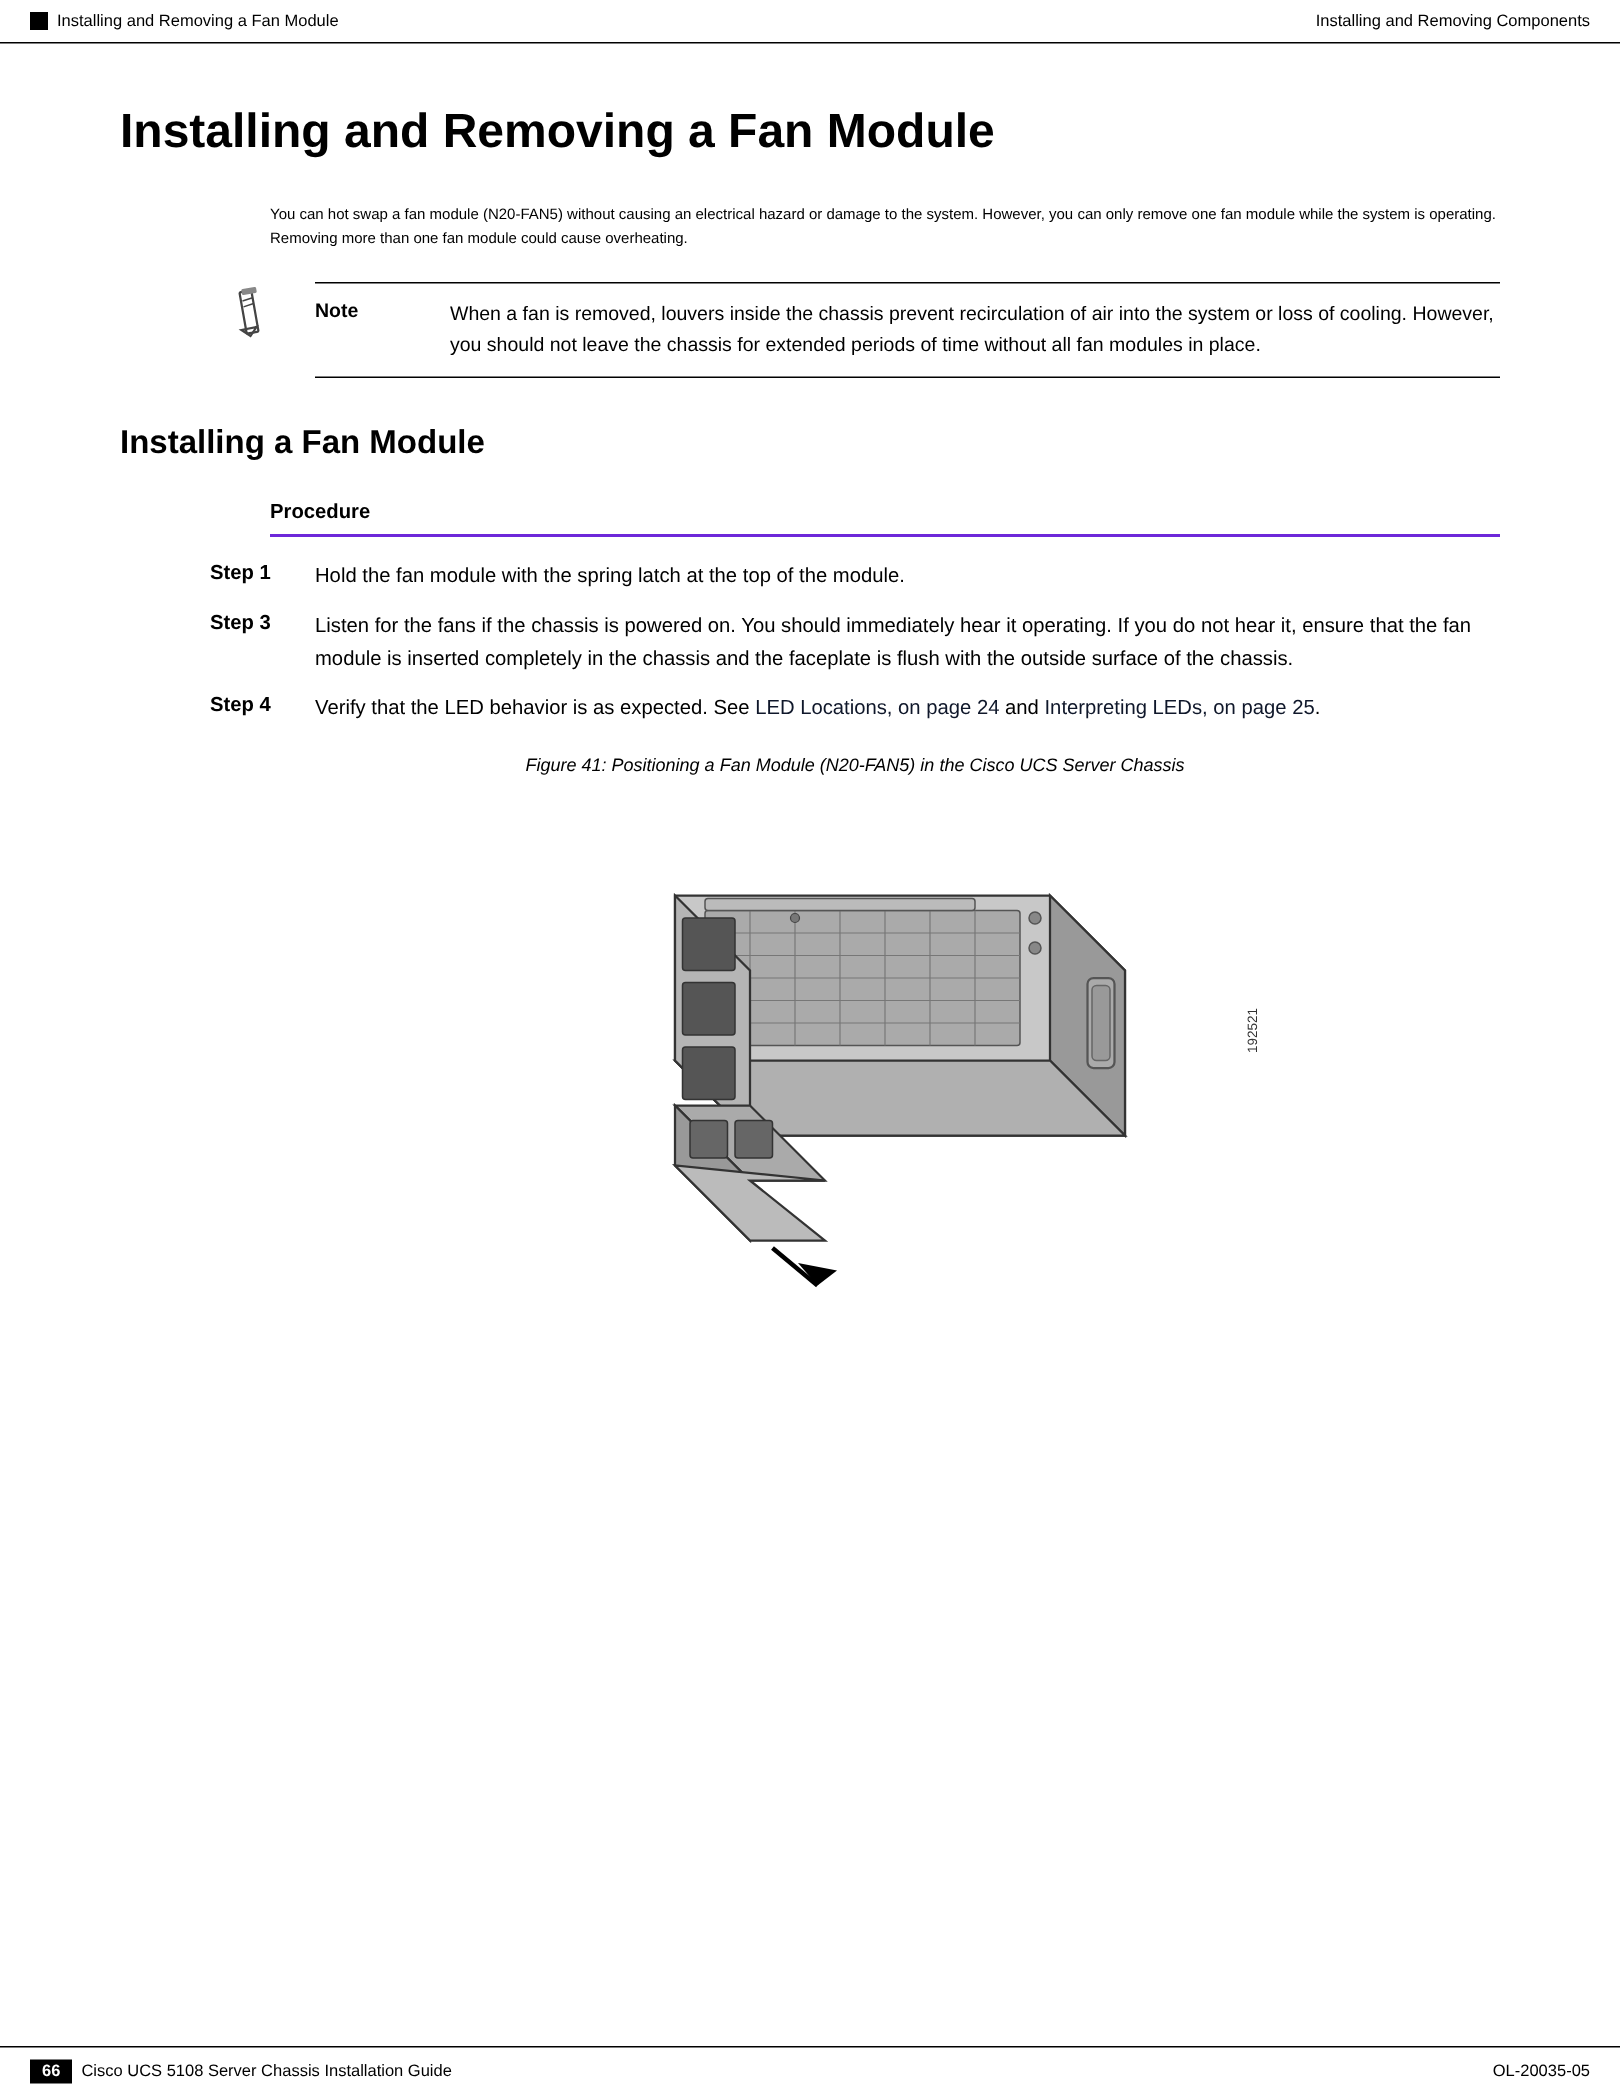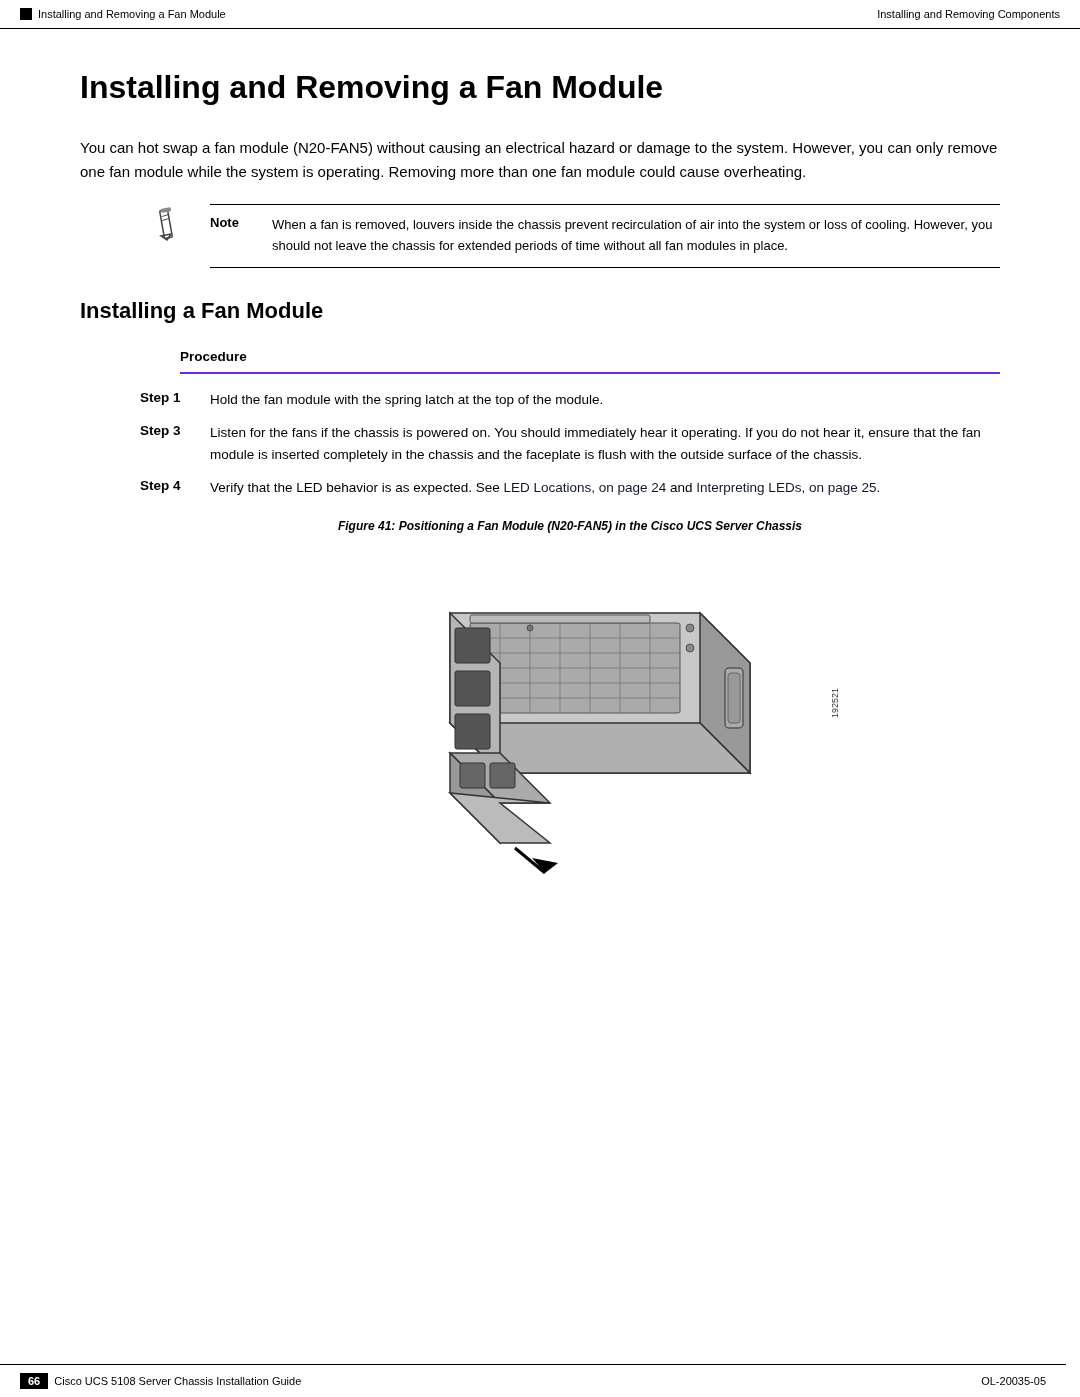--- a/index.html
+++ b/index.html
@@ -50,23 +50,24 @@
     .page-title {
       font-size: 32px;
       font-weight: bold;
       font-family: Arial, Helvetica, sans-serif;
       margin-bottom: 30px;
       color: #000;
     }
 
     
     .intro-text {
-      font-size: 15px;
+      font-size: 10px;
       line-height: 1.6;
       margin-bottom: 20px;
+      margin-left: 100px;
       margin-right: 0;
     }
 
     
     .note-section {
       display: flex;
       gap: 20px;
       margin-left: 60px;
       margin-bottom: 30px;
       align-items: flex-start;
@@ -94,20 +95,21 @@
 
     .note-label {
       font-weight: bold;
       font-size: 13px;
       min-width: 35px;
     }
 
     .note-text {
       font-size: 13px;
       line-height: 1.6;
+      margin-left: 28px;
     }
 
     
     .section-heading {
       font-size: 22px;
       font-weight: bold;
       font-family: Arial, Helvetica, sans-serif;
       margin-bottom: 25px;
       margin-top: 20px;
       color: #000;
@@ -157,21 +159,21 @@
     .link-text {
       color: #0f172a;
       text-decoration: none;
     }
 
     
     .figure-caption {
       text-align: center;
       font-size: 12px;
       font-style: italic;
-      font-weight: bold;
+      font-weight: normal;
       margin-top: 20px;
       margin-bottom: 15px;
       margin-left: 60px;
     }
 
     
     .figure-container {
       display: flex;
       justify-content: center;
       margin-left: 60px;
@@ -193,21 +195,21 @@
       writing-mode: vertical-rl;
       transform: rotate(180deg);
       color: #333;
     }
 
     
     .footer-bar {
       position: absolute;
       bottom: 0;
       left: 0;
-      right: 14px;
+      right: 0;
       display: flex;
       justify-content: space-between;
       align-items: center;
       padding: 8px 20px;
       border-top: 1px solid #000;
       font-size: 11px;
     }
 
     .footer-left {
       display: flex;

